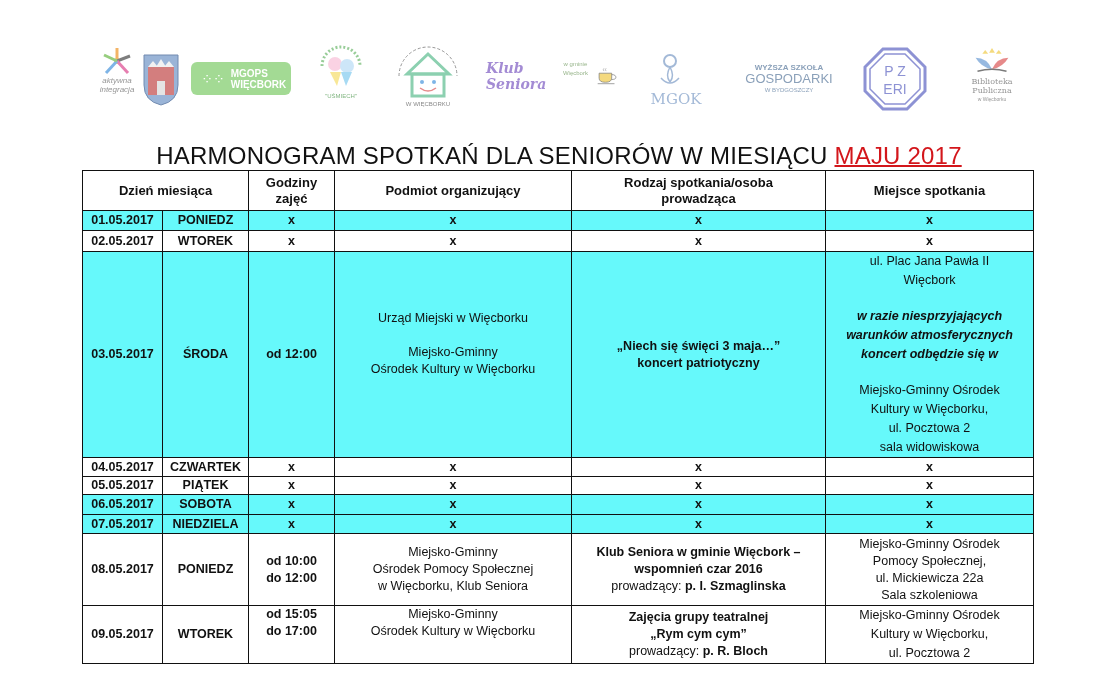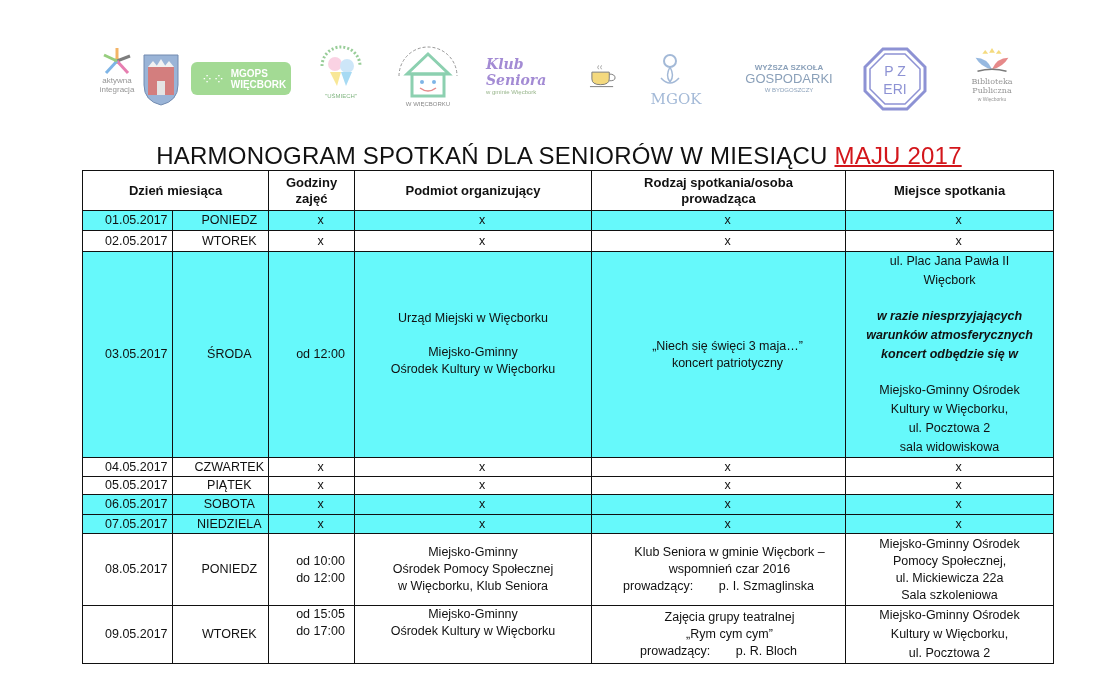--- a/index.html
+++ b/index.html
@@ -16,33 +16,33 @@
   .title { position: absolute; left: 0; top: 142px; width: 1118px; text-align: center;
            font-size: 24px; font-weight: 400; color: #111; letter-spacing: 0.2px; white-space: nowrap; }
   .title .accent { color: #d3161b; text-decoration: underline; text-decoration-thickness: 2px; }
 
   
   .schedule { position: absolute; left: 82px; top: 170px; border-collapse: collapse; table-layout: fixed;
               font-size: 12.5px; }
   .schedule td, .schedule th { border: 1px solid #111; text-align: center; vertical-align: middle;
               padding: 0 4px; line-height: 17px; }
   .schedule th { font-weight: bold; font-size: 13px; background: #ffffff; }
-  .schedule .b { font-weight: normal; padding-left: 22px; }
+  .schedule .b { font-weight: bold; }
   .schedule tr.hl td { background: #66f9fb; }
   .schedule tr.pl td { background: #ffffff; }
   .em { font-weight: bold; font-style: italic; }
   .gap { display: block; height: 17px; }
   .cell-lines span { display: block; }
 </style>
 </head>
 <body>
 
 <div class="logos">
 
-  <div class="logo" style="left:94px;top:40px;width:46px;height:60px;">
+  <div class="logo" style="left:94px;top:40px;width:46px;height:60px;font-style:italic;">
     <svg width="34" height="30" viewBox="0 0 34 30">
       <circle cx="17" cy="15" r="3" fill="#f0c23c"></circle>
       <line x1="17" y1="15" x2="17" y2="2" stroke="#f0a03c" stroke-width="3"></line>
       <line x1="17" y1="15" x2="30" y2="10" stroke="#5a5a5a" stroke-width="3"></line>
       <line x1="17" y1="15" x2="28" y2="27" stroke="#e05a9a" stroke-width="3"></line>
       <line x1="17" y1="15" x2="6" y2="27" stroke="#5aa0e0" stroke-width="3"></line>
       <line x1="17" y1="15" x2="4" y2="9" stroke="#7ac05a" stroke-width="3"></line>
     </svg>
     <span class="small" style="width:40px;">aktywna integracja</span>
   </div>
@@ -80,21 +80,21 @@
       <polygon points="37,12 58,32 16,32" fill="none" stroke="#6cc39a" stroke-width="3"></polygon>
       <rect x="21" y="32" width="32" height="22" fill="none" stroke="#6cc39a" stroke-width="3"></rect>
       <circle cx="31" cy="40" r="2" fill="#5aa0e0"></circle>
       <circle cx="43" cy="40" r="2" fill="#5aa0e0"></circle>
       <path d="M29 46 Q37 52 45 46" fill="none" stroke="#e06a6a" stroke-width="1.5"></path>
       <text x="37" y="64" font-size="6" text-anchor="middle" fill="#666" font-family="Liberation Sans, sans-serif">W WIĘCBORKU</text>
     </svg>
   </div>
 
   <div class="logo" style="left:486px;top:58px;width:132px;height:36px;flex-direction:row;">
-    <div style="display:flex;flex-direction:column;align-items:flex-start;">
+    <div style="display:flex;align-items:flex-start;">
       <span style="font-family:'DejaVu Serif',serif;font-style:italic;font-weight:bold;color:#8a6bc8;font-size:14px;line-height:16px;">Klub Seniora</span>
       <span class="small" style="color:#7aa06a;font-size:6px;">w gminie Więcbork</span>
     </div>
     <svg width="30" height="26" viewBox="0 0 30 26" style="margin-left:4px;">
       <path d="M3 9 H21 V16 Q21 22 12 22 Q3 22 3 16 Z" fill="#f1cf5a" stroke="#555" stroke-width="1"></path>
       <path d="M21 11 Q27 11 27 15 Q27 18 21 18" fill="none" stroke="#555" stroke-width="1"></path>
       <line x1="1" y1="24" x2="25" y2="24" stroke="#555" stroke-width="1"></line>
       <path d="M10 2 Q8 4 10 6 M13 2 Q11 4 13 6" stroke="#888" fill="none"></path>
     </svg>
   </div>

